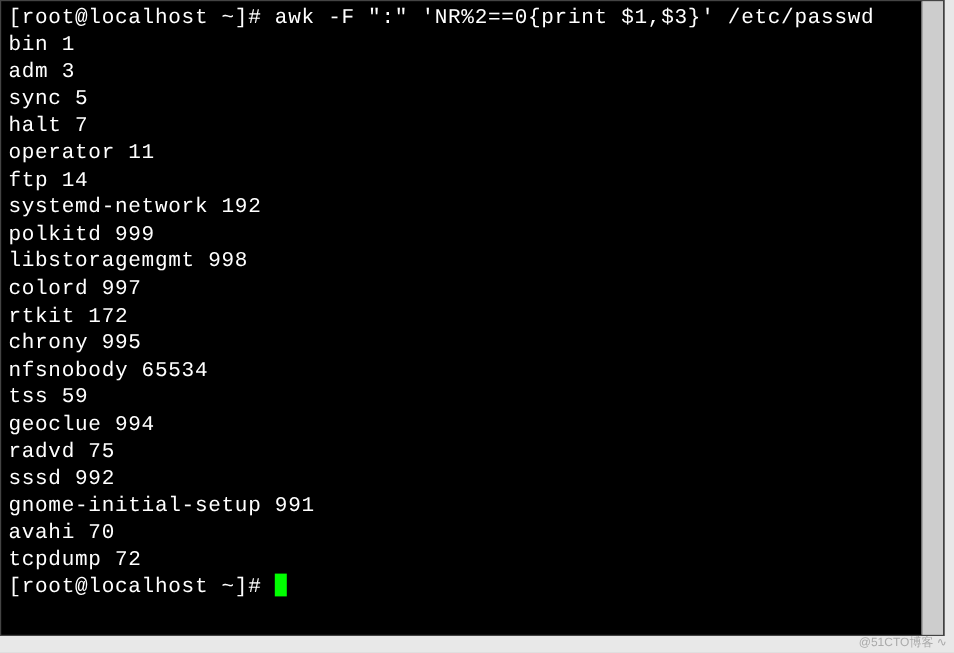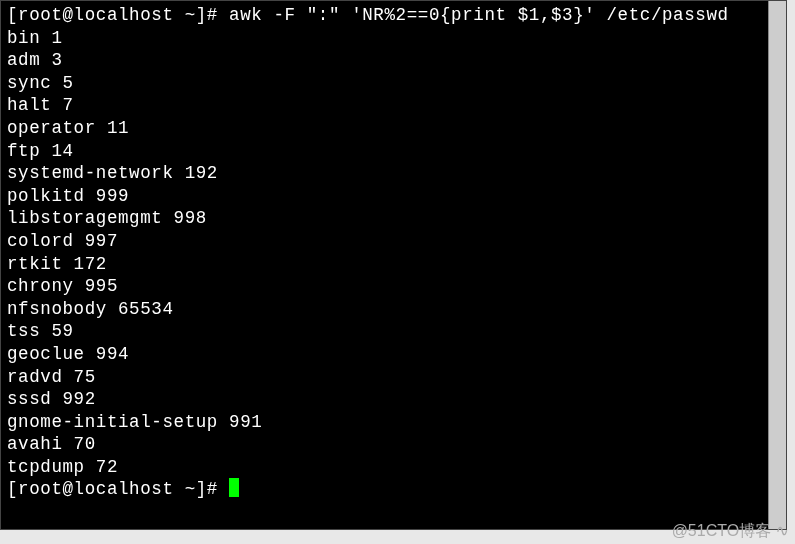--- a/index.html
+++ b/index.html
@@ -56,21 +56,21 @@
     background: #00ff00;
     vertical-align: text-bottom;
     margin-bottom: 2px;
   }
   .watermark {
     position: absolute;
     right: 6px;
     bottom: 2px;
     color: #aaa;
     font-family: Arial, sans-serif;
-    font-size: 16px;
+    font-size: 10px;
     letter-spacing: 0;
   }
   .row { display: block; }
 </style>
 </head>
 <body>
 
 <div class="terminal-window">
   <div class="terminal-body"><span class="row"><span>[root@localhost ~]# </span><span>awk -F ":" 'NR%2==0{print $1,$3}' /etc/passwd</span></span><span id="output-lines"><span class="row">bin 1</span><span class="row">adm 3</span><span class="row">sync 5</span><span class="row">halt 7</span><span class="row">operator 11</span><span class="row">ftp 14</span><span class="row">systemd-network 192</span><span class="row">polkitd 999</span><span class="row">libstoragemgmt 998</span><span class="row">colord 997</span><span class="row">rtkit 172</span><span class="row">chrony 995</span><span class="row">nfsnobody 65534</span><span class="row">tss 59</span><span class="row">geoclue 994</span><span class="row">radvd 75</span><span class="row">sssd 992</span><span class="row">gnome-initial-setup 991</span><span class="row">avahi 70</span><span class="row">tcpdump 72</span></span><span class="row"><span>[root@localhost ~]# </span><span class="cursor"></span></span></div>
 

